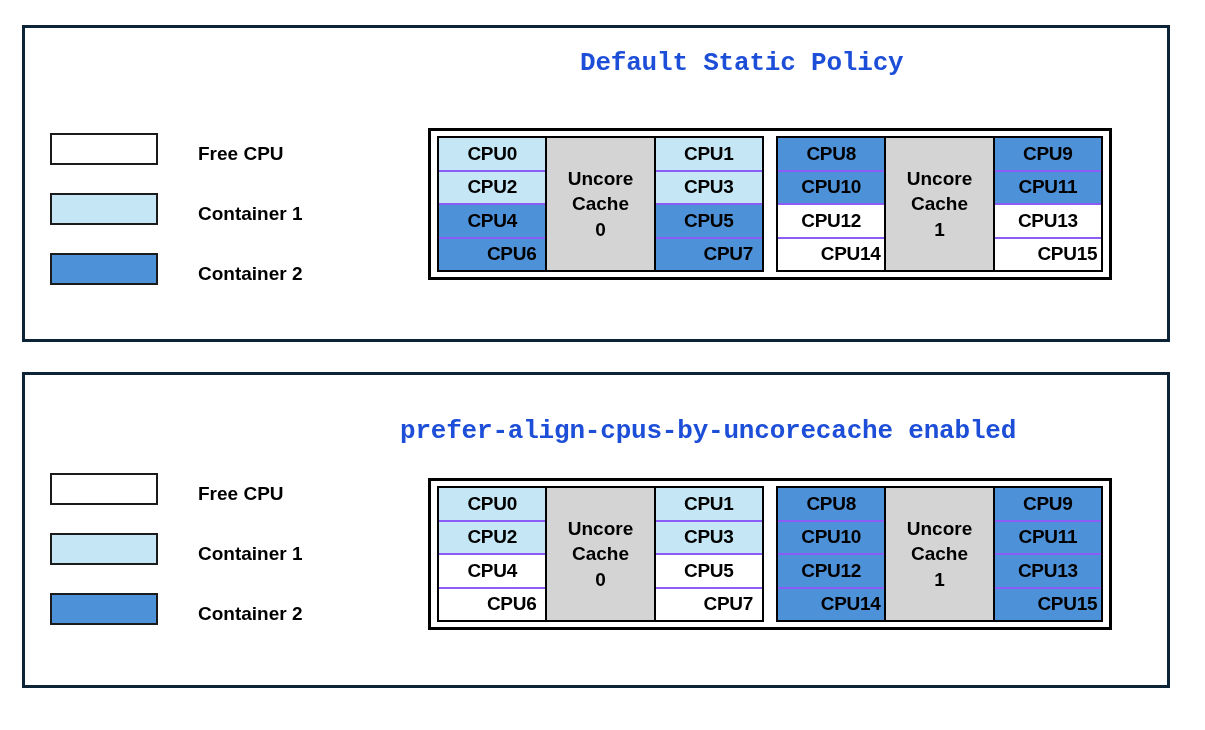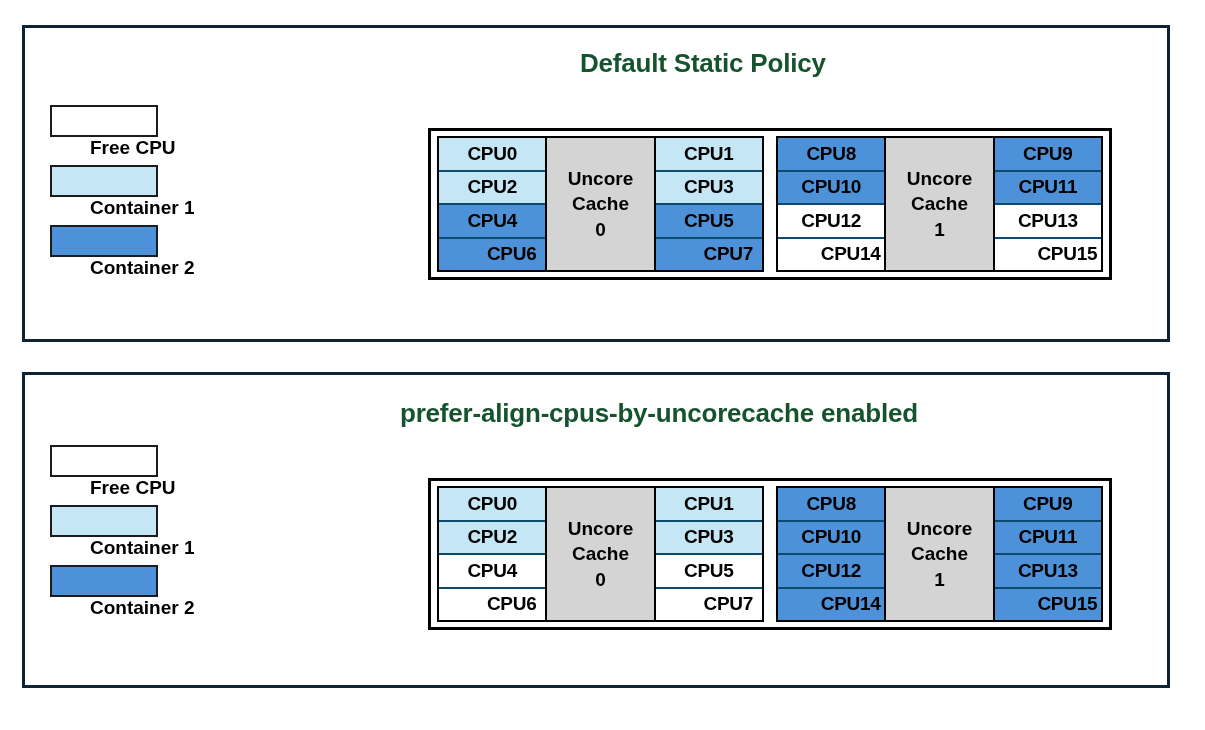--- a/index.html
+++ b/index.html
@@ -15,36 +15,36 @@
     border:3px solid #0d2436;
     background:#ffffff;
     box-sizing:border-box;
   }
   #panel-1{ left:22px; top:25px; width:1148px; height:317px; }
   #panel-2{ left:22px; top:372px; width:1148px; height:316px; }
 
   .panel-title{
     position:absolute;
     font-weight:bold;
-    color:#14532d;
+    color:#1d4ed8;
     white-space:nowrap;
     letter-spacing:-0.2px;
+    font-family:Liberation Mono, monospace;
   }
   #title-1{ left:580px; top:48px; font-size:26px; }
-  #title-2{ left:400px; top:398px; font-size:26px; }
+  #title-2{ left:400px; top:416px; font-size:26px; }
 
   
   .legend{ position:absolute; }
   #legend-1{ left:50px; top:105px; }
   #legend-2{ left:50px; top:445px; }
   .legend-row{
     display:flex;
-    align-items:flex-start;
+    align-items:flex-end;
     height:60px;
-    flex-direction:column;
   }
   .legend-swatch{
     width:108px;height:32px;
     border:2px solid #1b1b1b;
     box-sizing:border-box;
     flex:0 0 auto;
   }
   .legend-label{
     margin-left:40px;
     font-size:19px;
@@ -81,21 +81,21 @@
     box-sizing:border-box;
   }
   .cpu-cell{
     flex:1 1 0;
     display:flex;
     align-items:center;
     justify-content:center;
     font-size:19px;
     font-weight:bold;
     color:#000000;
-    border-bottom:2px solid #0c4a6e;
+    border-bottom:2px solid #8b5cf6;
     box-sizing:border-box;
     letter-spacing:-0.3px;
   }
   .cpu-cell:last-child{ border-bottom:none;padding-left:39px; }
   .cache-block{
     flex:1 1 0;
     background:#d4d4d4;
     border-left:2px solid #000000;
     border-right:2px solid #000000;
     box-sizing:border-box;

